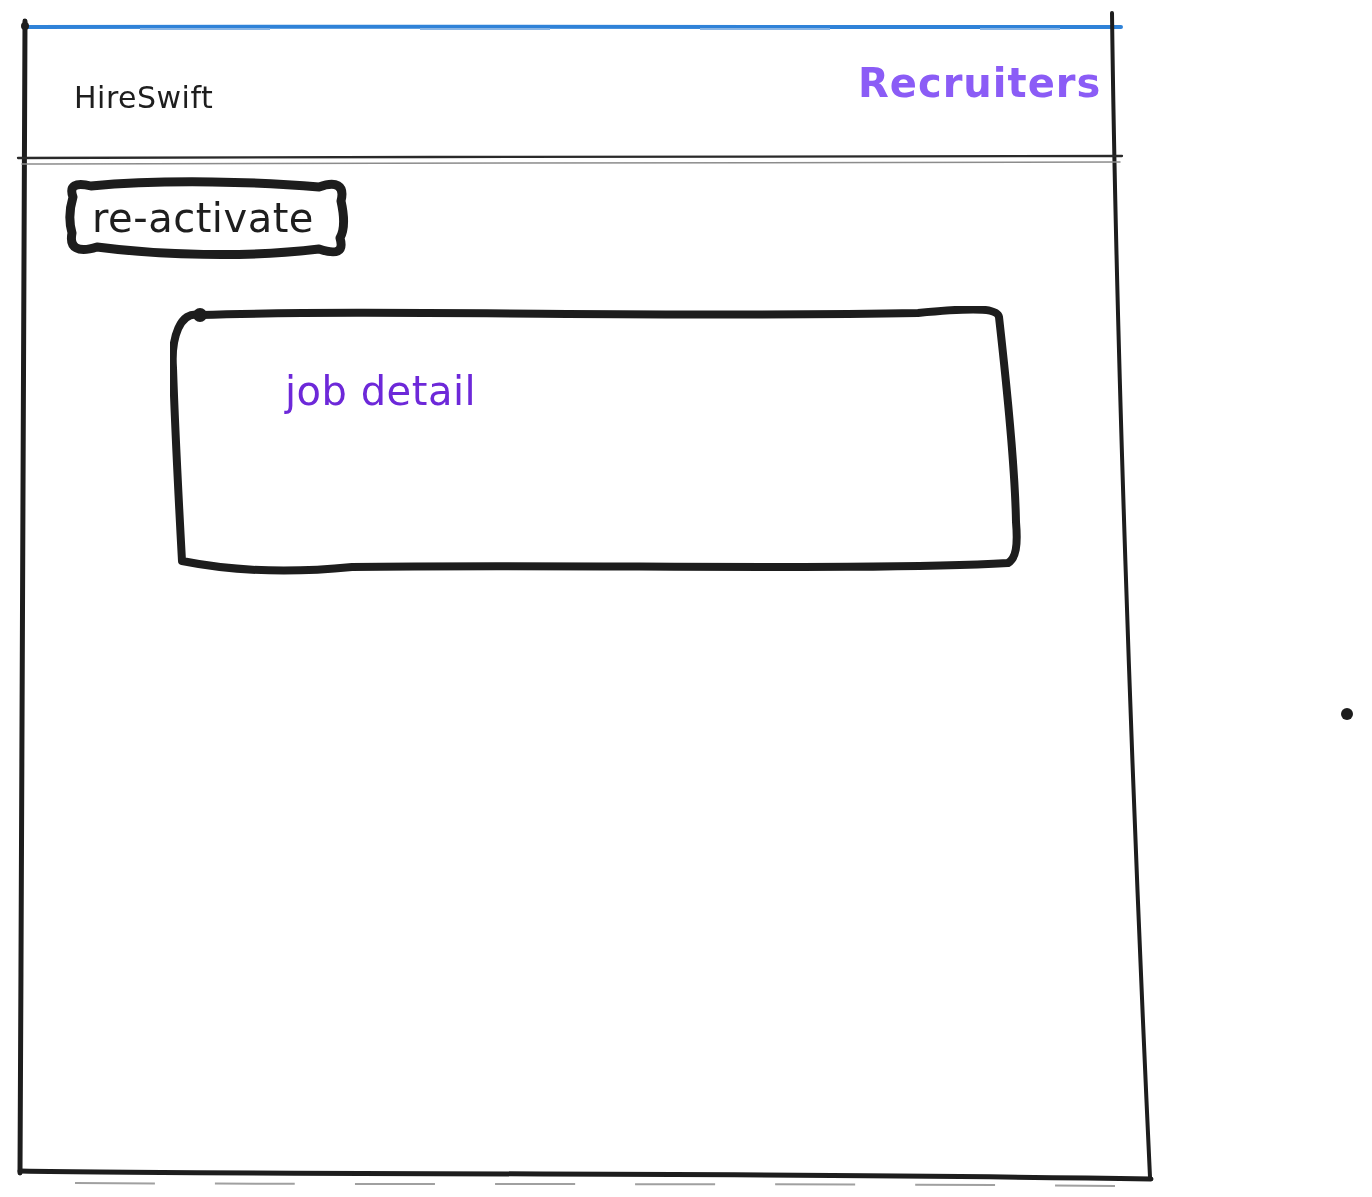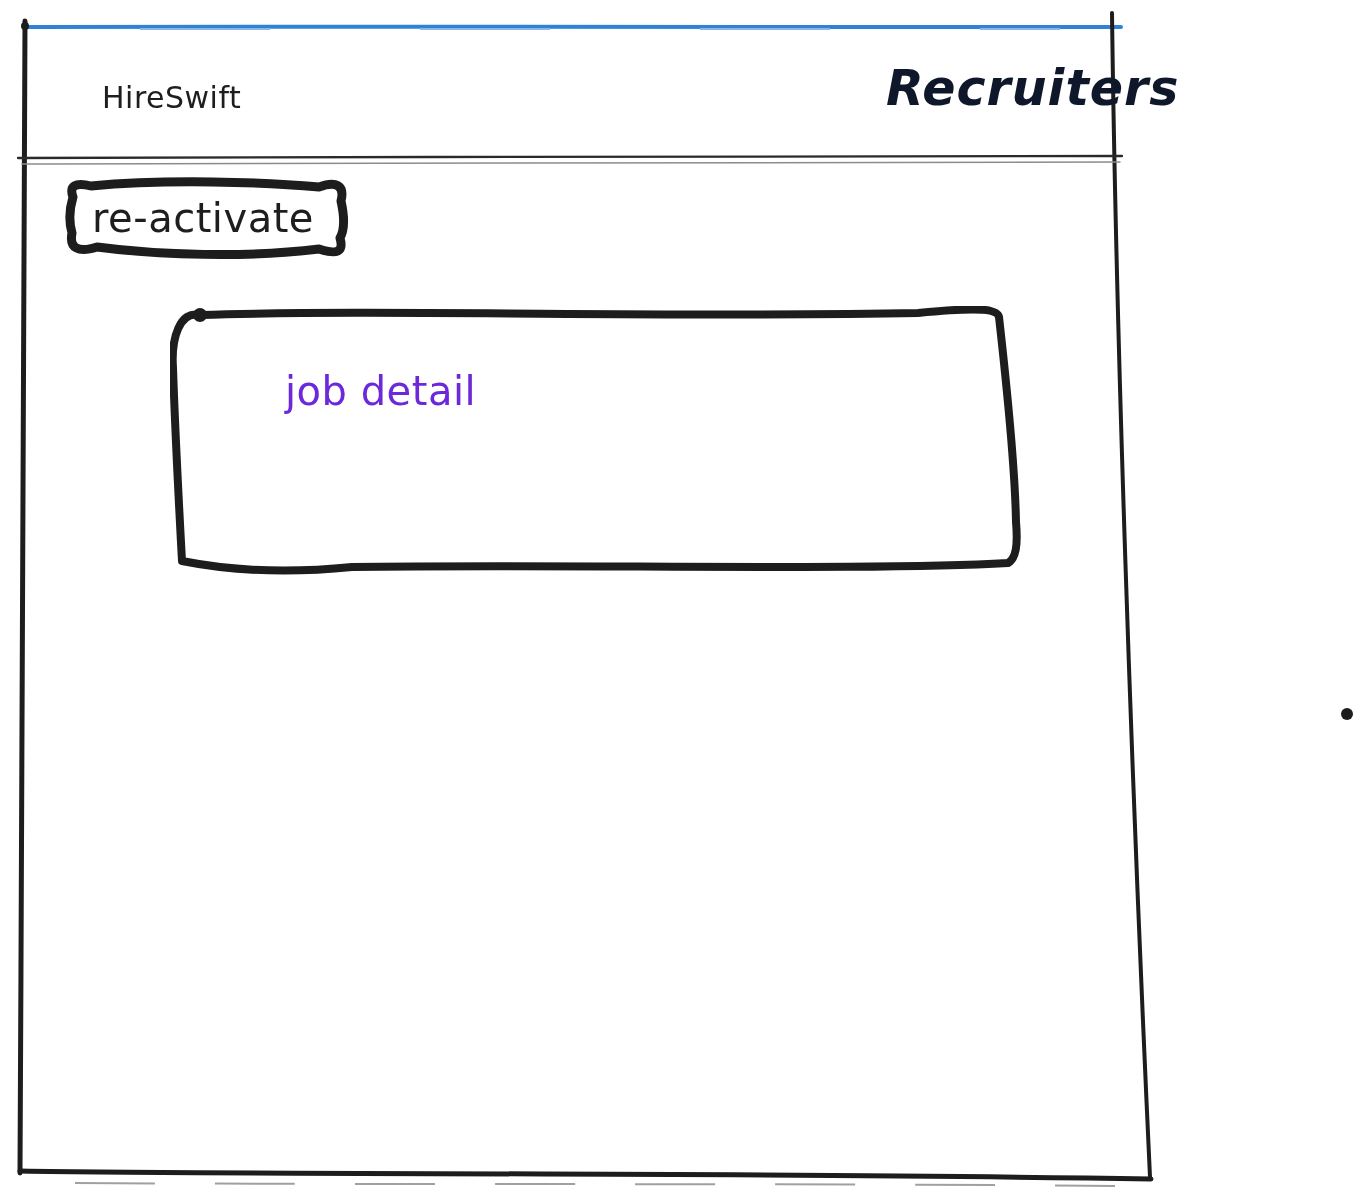--- a/index.html
+++ b/index.html
@@ -19,35 +19,33 @@
   .stroke-layer {
     position: absolute;
     left: 0; top: 0;
     pointer-events: none;
   }
   .label {
     position: absolute;
     color: #1e1e1e;
     white-space: nowrap;
     letter-spacing: 0.5px;
-    margin-left: 28px;
   }
   .brand {
     left: 74px; top: 80px;
     font-size: 30px;
     font-weight: 500;
   }
   .nav-recruiters {
     left: 858px; top: 60px;
-    font-size: 49px;
+    font-size: 40px;
     font-weight: 600;
-    color: #0f172a;
+    color: #8b5cf6;
     letter-spacing: 1px;
     cursor: pointer;
-    font-style: italic;
   }
   .sketch-btn {
     position: absolute;
     background: transparent;
     border: none;
     padding: 0;
     margin: 0;
     cursor: pointer;
     font-family: "DejaVu Sans", "Liberation Sans", sans-serif;
   }

